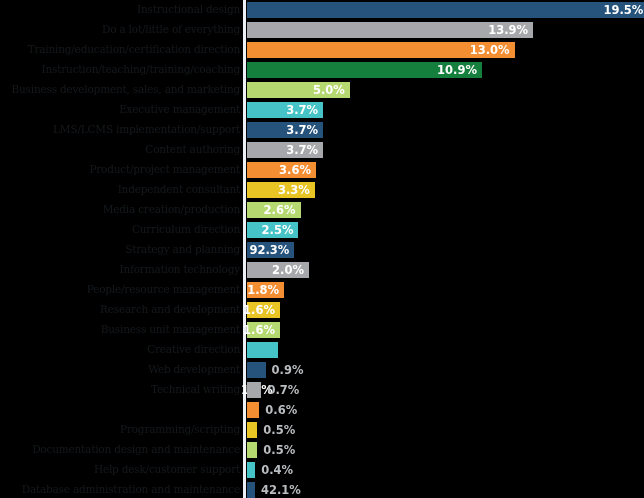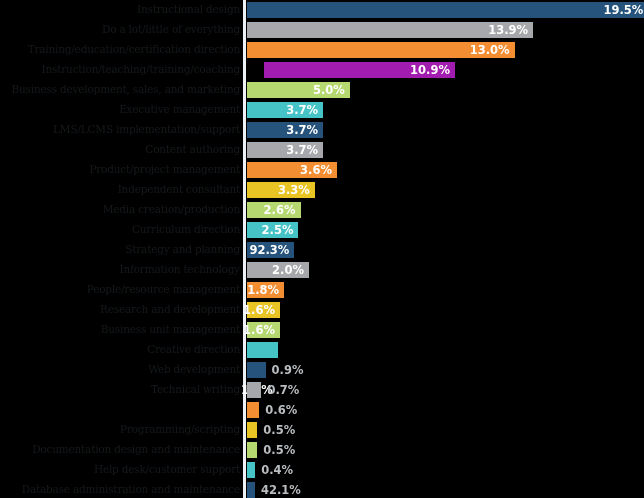--- a/index.html
+++ b/index.html
@@ -124,21 +124,21 @@
         <div class="cat-label" style="color: rgb(21, 25, 28);">Training/education/certification direction</div>
         <div class="bar-wrap" style="width: 267.54px;">
           <div class="bar" style="background: rgb(244, 142, 51); width: 267.54px;">
             <div class="val-inside" style="color: rgb(255, 255, 255);">13.0%</div>
           </div>
         </div>
       </div>
       <div class="row">
         <div class="cat-label" style="color: rgb(21, 25, 28);">Instruction/teaching/training/coaching</div>
         <div class="bar-wrap" style="width: 224.322px;">
-          <div class="bar" style="background: #a21caf; width: 191px; margin-left: 17px;">
+          <div class="bar" style="background: #15803d; width: 235px;">
             <div class="val-inside" style="color: rgb(255, 255, 255);">10.9%</div>
           </div>
         </div>
       </div>
       <div class="row">
         <div class="cat-label" style="color: rgb(21, 25, 28);">Business development, sales, and marketing</div>
         <div class="bar-wrap" style="width: 102.9px;">
           <div class="bar" style="background: rgb(181, 216, 112); width: 102.9px;">
             <div class="val-inside" style="color: rgb(255, 255, 255);">5.0%</div>
           </div>
@@ -164,21 +164,21 @@
         <div class="cat-label" style="color: rgb(21, 25, 28);">Content authoring</div>
         <div class="bar-wrap" style="width: 76.146px;">
           <div class="bar" style="background: rgb(166, 168, 171); width: 76.146px;">
             <div class="val-inside" style="color: rgb(255, 255, 255);">3.7%</div>
           </div>
         </div>
       </div>
       <div class="row">
         <div class="cat-label" style="color: rgb(21, 25, 28);">Product/project management</div>
         <div class="bar-wrap" style="width: 74.088px;">
-          <div class="bar" style="background: rgb(244, 142, 51); width: 90px;">
+          <div class="bar" style="background: rgb(244, 142, 51); width: 69px;">
             <div class="val-inside" style="color: rgb(255, 255, 255);">3.6%</div>
           </div>
         </div>
       </div>
       <div class="row">
         <div class="cat-label" style="color: rgb(21, 25, 28);">Independent consultant</div>
         <div class="bar-wrap" style="width: 80px; border-radius: 6px;">
           <div class="bar" style="background: rgb(233, 196, 37); width: 67.914px;">
             <div class="val-inside" style="color: rgb(255, 255, 255);">3.3%</div>
           </div>

